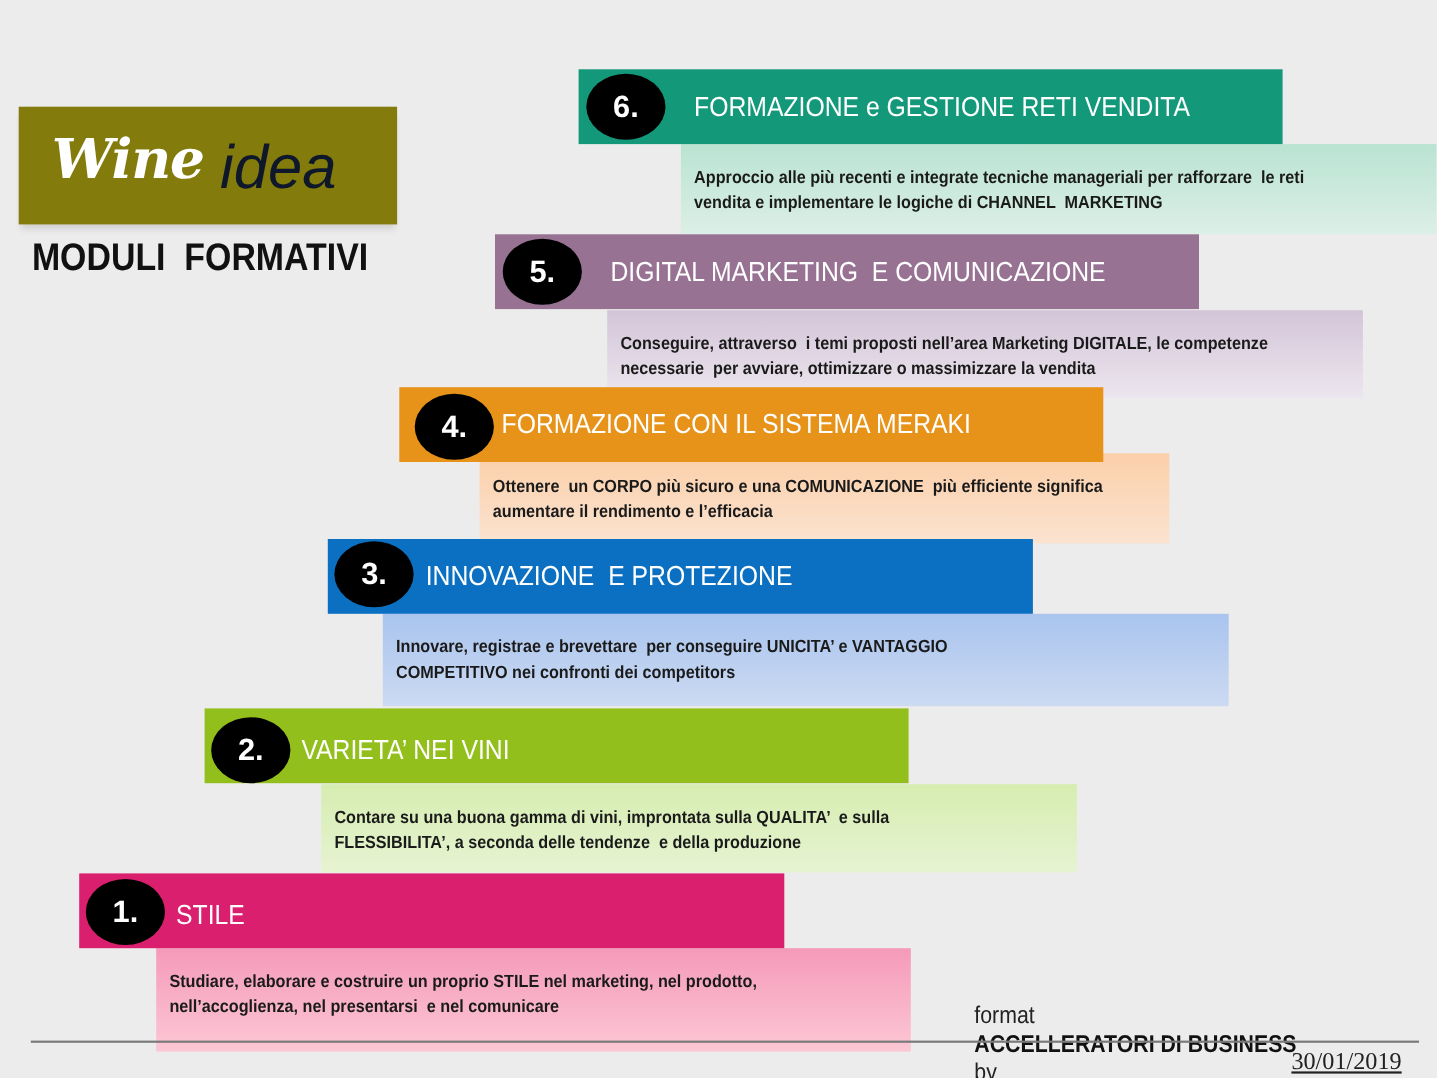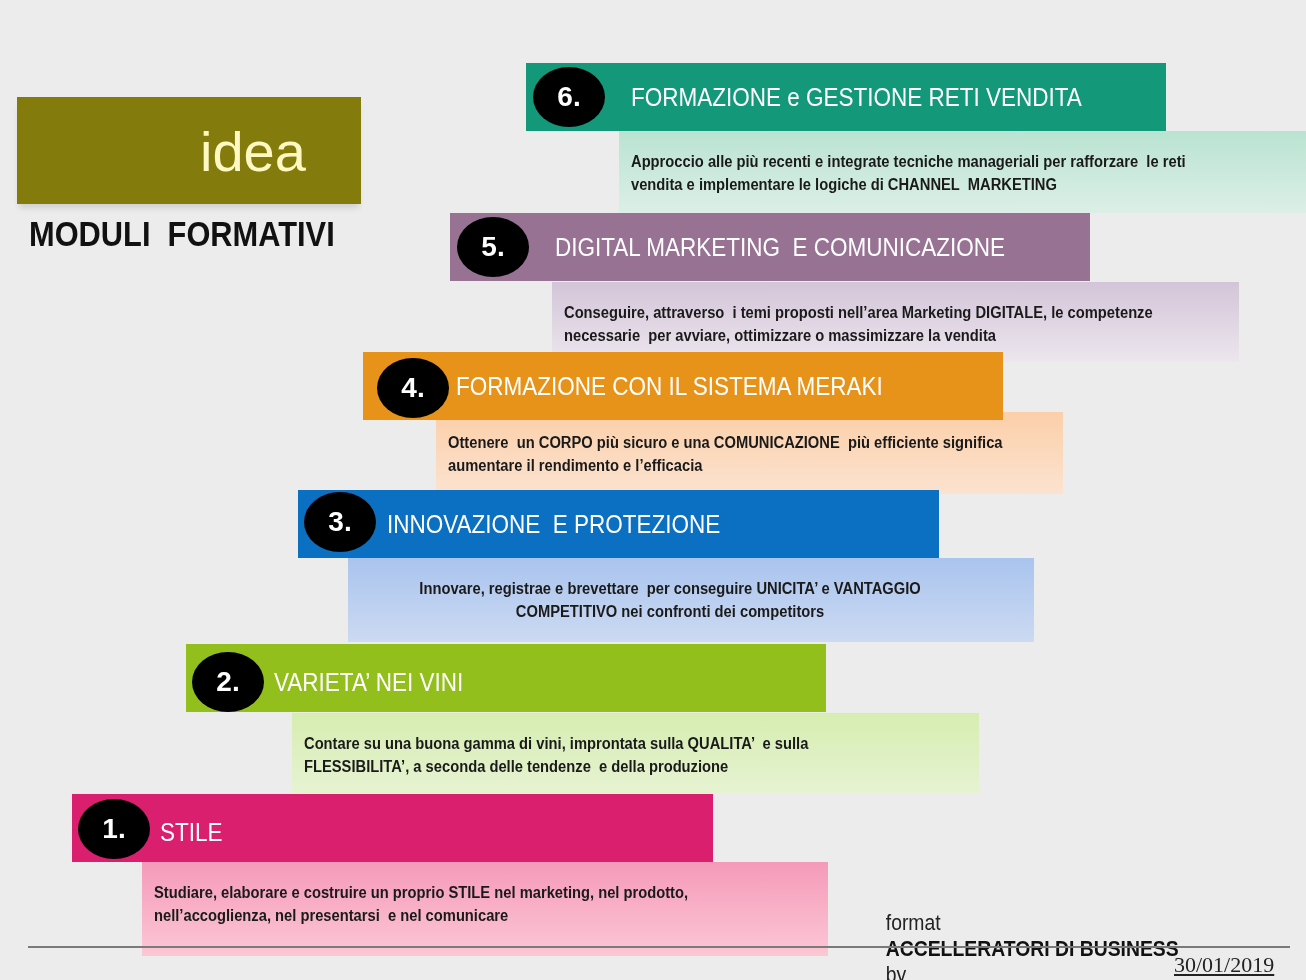--- a/index.html
+++ b/index.html
@@ -12,22 +12,22 @@
     position:absolute; left:17px; top:97px; width:344px; height:107px;
     background:#837b0c;
     box-shadow:0 6px 6px -2px rgba(0,0,0,0.12);
   }
   .logo-wine {
     position:absolute; left:30px; top:18px; color:#fff;
     font-family:"DejaVu Serif", serif; font-style:italic; font-weight:bold;
     font-size:50px; letter-spacing:-1px;
   }
   .logo-idea {
-    position:absolute; left:183px; top:22px; color:#fef9c3;
-    font-family:"Liberation Sans", sans-serif; font-size:56px;
+    position:absolute; left:183px; top:22px; color:#0f172a;
+    font-family:"Liberation Sans", sans-serif; font-size:56px;font-style:italic;
   }
   .subtitle {
     position:absolute; left:29px; top:214px; color:#111;
     font-weight:bold; font-size:35px; letter-spacing:0px;
     transform:scaleX(0.88); transform-origin:left top; white-space:pre;
   }
   .step-header {
     position:absolute; height:68px; color:#fff;
   }
   .step-desc {
@@ -55,20 +55,21 @@
   }
   .date {
     position:absolute; left:1174px; top:952px; font-family:"Liberation Serif", serif;
     font-size:22px; color:#222;text-decoration:underline;
   }
 </style>
 </head>
 <body>
 
 <div class="logo-box">
+  <span class="logo-wine">Wine</span>
   <span class="logo-idea">idea</span>
 </div>
 <div class="subtitle">MODULI  FORMATIVI</div>
 
 <div class="step-desc" style="left:619px; top:131px; width:687px; height:82px; background:linear-gradient(180deg,#b9e3d2,#dcefe6); padding-left:12px;">
   <span>Approccio alle più recenti e integrate tecniche manageriali per rafforzare  le reti</span>
   <span>vendita e implementare le logiche di CHANNEL  MARKETING</span>
 </div>
 <div class="step-header" style="left:526px; top:63px; width:640px; background:#13997a;">
   <div class="badge" style="left:7px;">
@@ -92,21 +93,21 @@
   <span>Ottenere  un CORPO più sicuro e una COMUNICAZIONE  più efficiente significa</span>
   <span>aumentare il rendimento e l’efficacia</span>
 </div>
 <div class="step-header" style="left:363px; top:352px; width:640px; background:#e7931a;">
   <div class="badge" style="left:14px; top:6px;">
     <span>4.</span>
   </div>
   <div class="step-title" style="left:93px;">FORMAZIONE CON IL SISTEMA MERAKI</div>
 </div>
 
-<div class="step-desc" style="left:348px; top:558px; width:686px; height:84px; background:linear-gradient(180deg,#a9c4ee,#ccdaf2); padding-left:12px;text-align:center;">
+<div class="step-desc" style="left:348px; top:558px; width:769px; height:84px; background:linear-gradient(180deg,#a9c4ee,#ccdaf2); padding-left:12px;">
   <span>Innovare, registrae e brevettare  per conseguire UNICITA’ e VANTAGGIO</span>
   <span>COMPETITIVO nei confronti dei competitors</span>
 </div>
 <div class="step-header" style="left:298px; top:490px; width:641px; background:#0b70c1;">
   <div class="badge" style="left:6px; top:2px;">
     <span>3.</span>
   </div>
   <div class="step-title" style="left:89px;">INNOVAZIONE  E PROTEZIONE</div>
 </div>
 

